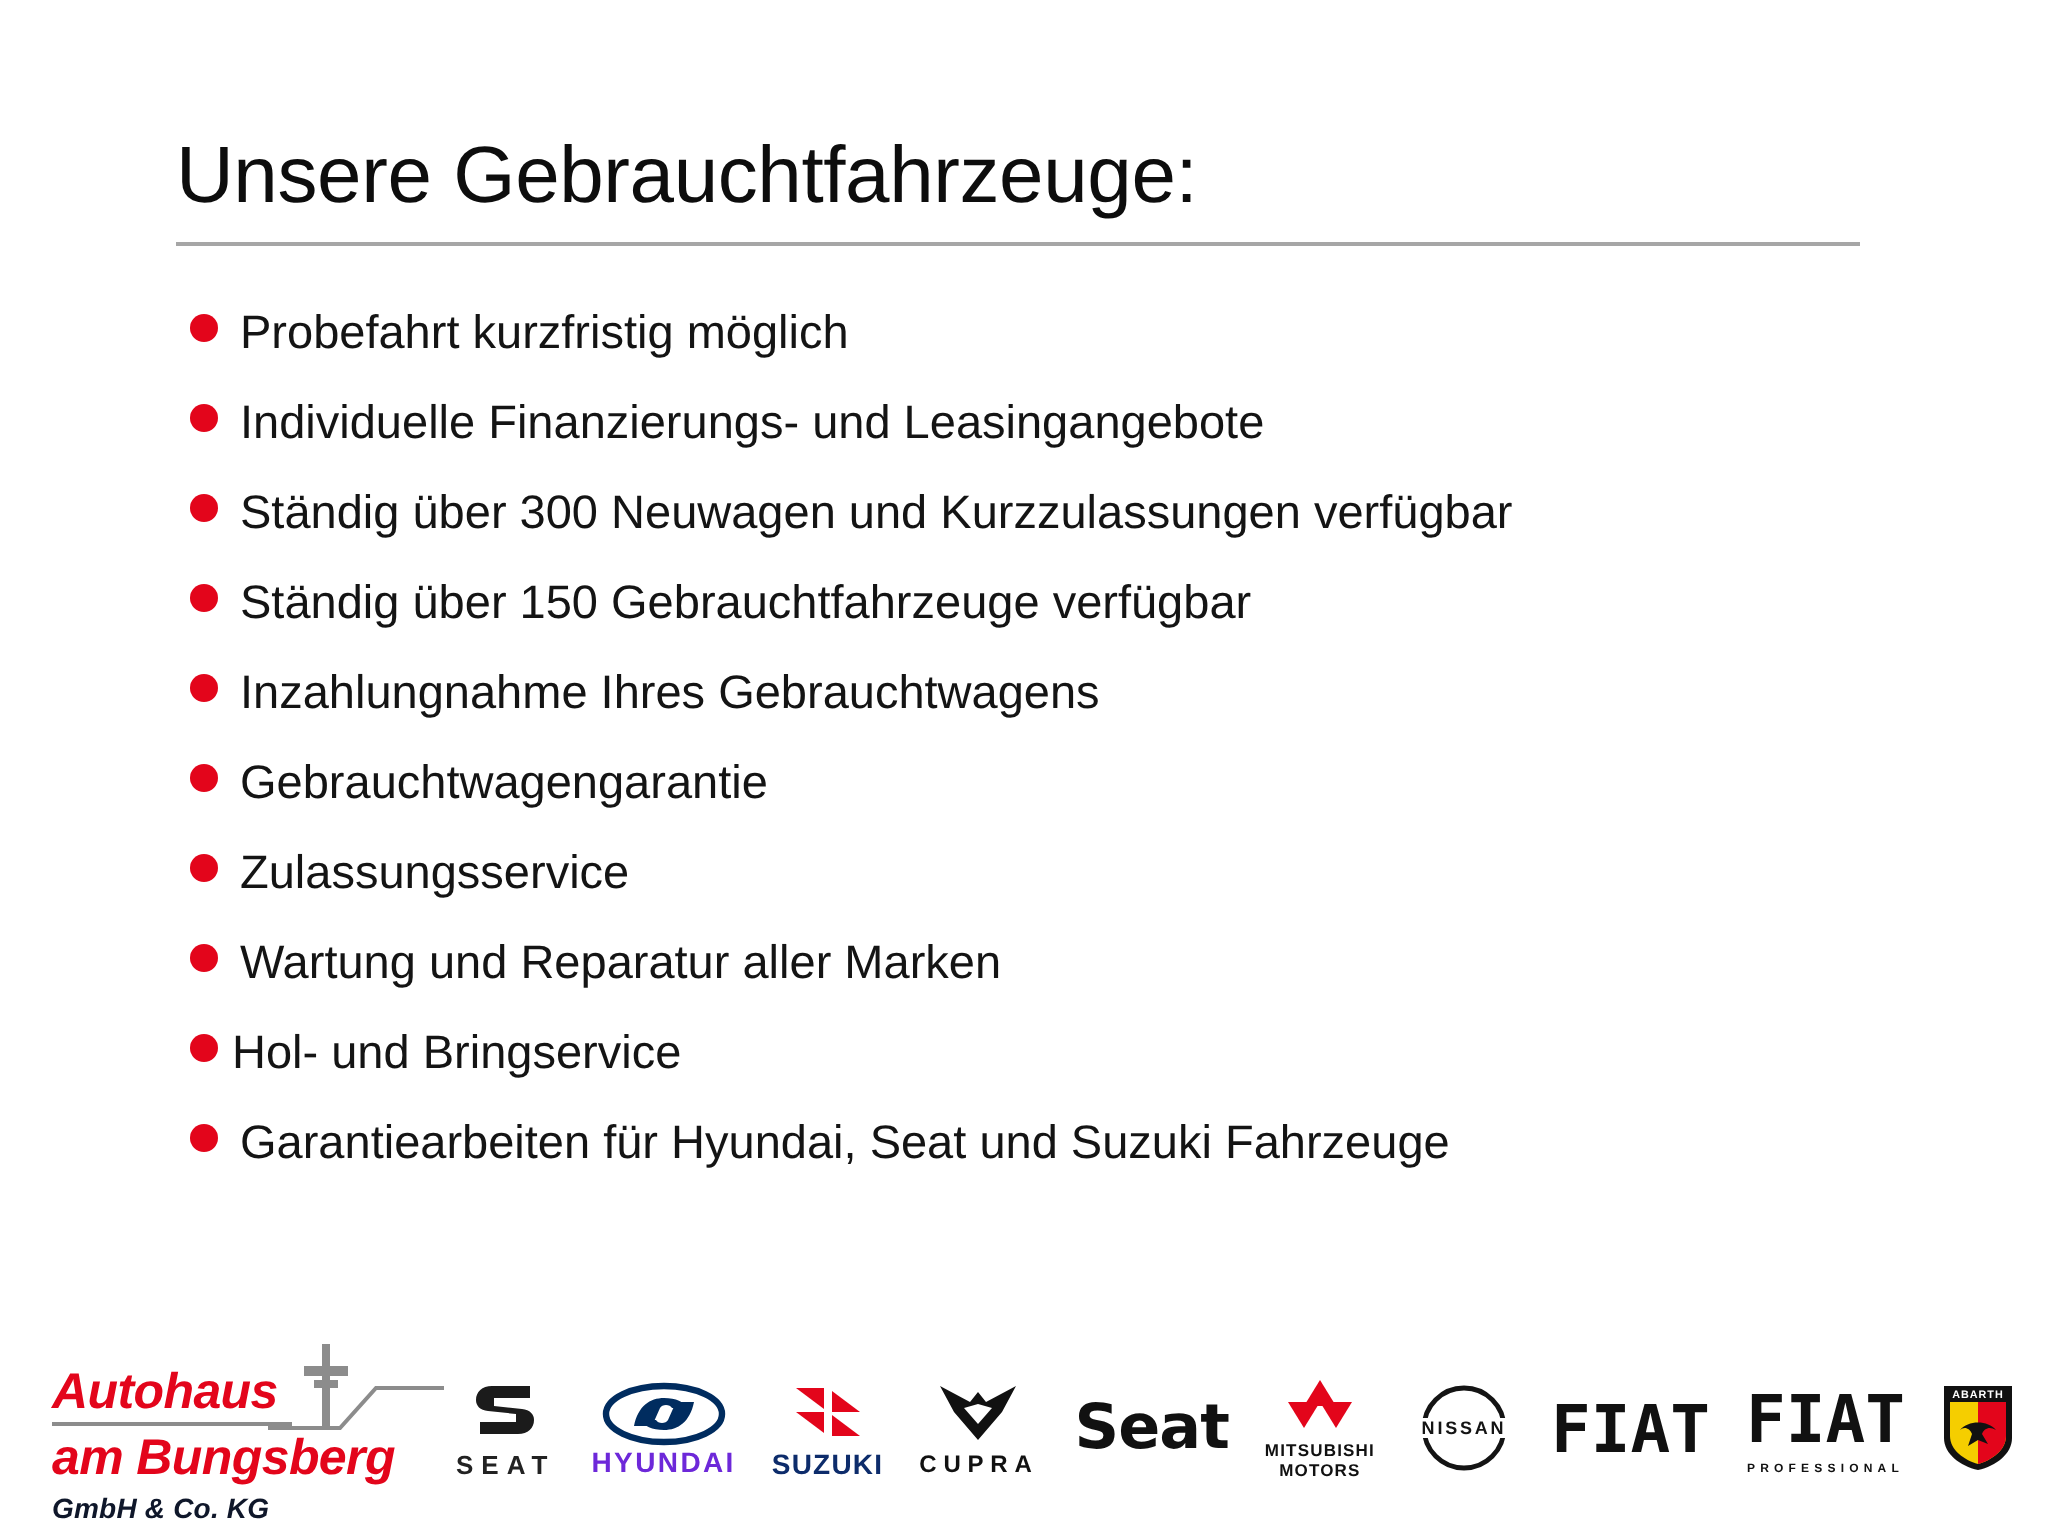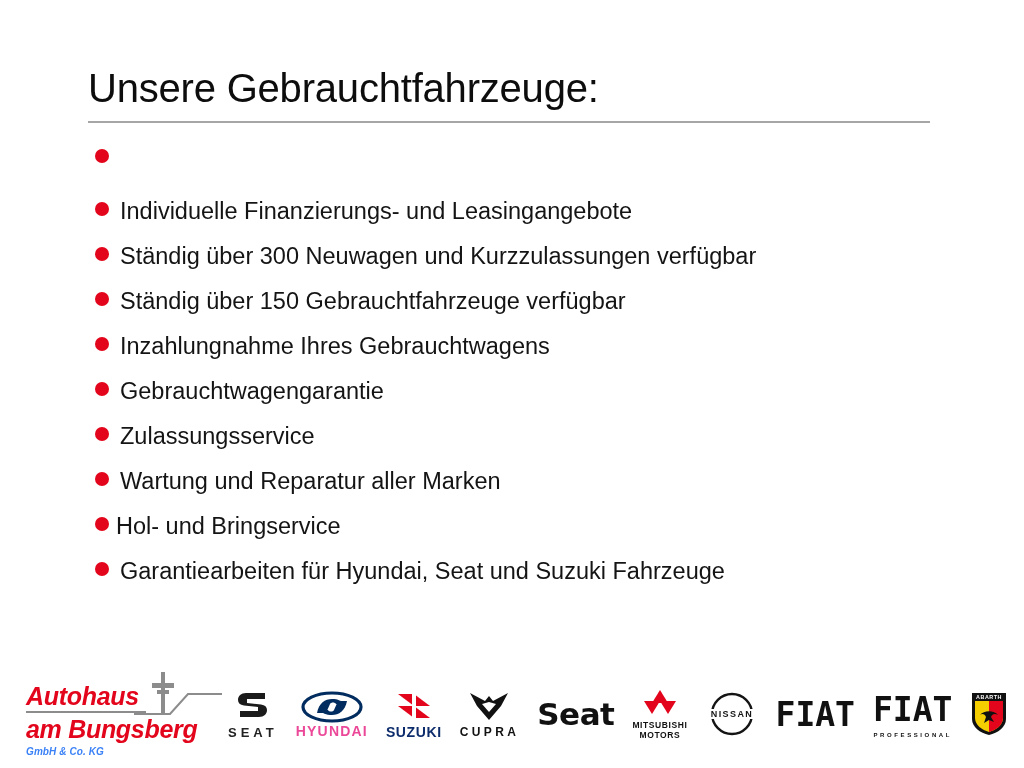--- a/index.html
+++ b/index.html
@@ -105,23 +105,23 @@
     letter-spacing: -0.3px;
     line-height: 1;
     white-space: nowrap;
   }
   .dealer-line1 { position: absolute; left: 12px; top: 14px; }
   .dealer-line2 { position: absolute; left: 12px; top: 47px; }
   .dealer-sub {
     position: absolute;
     left: 12px;
     top: 76px;
-    font-size: 10px;
-    font-weight: bold;
-    color: #3b82f6;
+    font-size: 14px;
+    font-weight: bold;
+    color: #0f172a;
     letter-spacing: 0.1px;
     white-space: nowrap;
   }
   .dealer-underline {
     position: absolute;
     left: 12px;
     top: 41px;
     width: 120px;
     height: 2px;
     background: #8c8c8c;
@@ -148,21 +148,21 @@
     margin-right: 18px;
   }
   .brand-mark { display: block; }
   .brand-word {
     font-weight: bold;
     text-transform: uppercase;
     line-height: 1;
   }
 
   .w-seat   { font-size: 13px; letter-spacing: 4px; color: #222; margin-top: 4px; }
-  .w-hyundai{ font-size: 14px; letter-spacing: 1.2px; color: #ec4899; margin-top: 1px; }
+  .w-hyundai{ font-size: 14px; letter-spacing: 1.2px; color: #6d28d9; margin-top: 1px; }
   .w-suzuki { font-size: 14px; letter-spacing: 0.6px; color: #0d2c6b; margin-top: 3px; }
   .w-cupra  { font-size: 12px; letter-spacing: 3.4px; color: #111; margin-top: 4px; }
   .w-mitsu  { font-size: 8.5px; letter-spacing: 0.6px; color: #111; margin-top: 3px; text-align: center; line-height: 1.15; }
   .w-fiatpro{ font-size: 6px; letter-spacing: 2.6px; color: #111; margin-top: 3px; }
 
   .jeep-word {
     font-size: 31px;
     font-weight: bold;
     font-style: normal;
     color: #111;
@@ -190,20 +190,21 @@
 <div class="slide">
 
   <div class="title-block">
     <h1 class="slide-title">Unsere Gebrauchtfahrzeuge:</h1>
     <div class="title-rule"></div>
   </div>
 
   <ul class="bullet-list">
     <li class="bullet-item">
       <span class="bullet-dot"></span>
+      <span class="bullet-text">Probefahrt kurzfristig möglich</span>
     </li>
     <li class="bullet-item">
       <span class="bullet-dot"></span>
       <span class="bullet-text">Individuelle Finanzierungs- und Leasingangebote</span>
     </li>
     <li class="bullet-item">
       <span class="bullet-dot"></span>
       <span class="bullet-text">Ständig über 300 Neuwagen und Kurzzulassungen verfügbar</span>
     </li>
     <li class="bullet-item">

